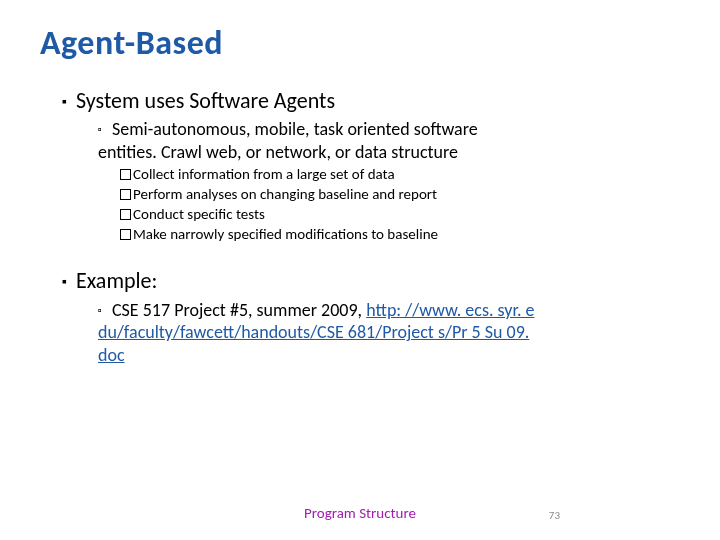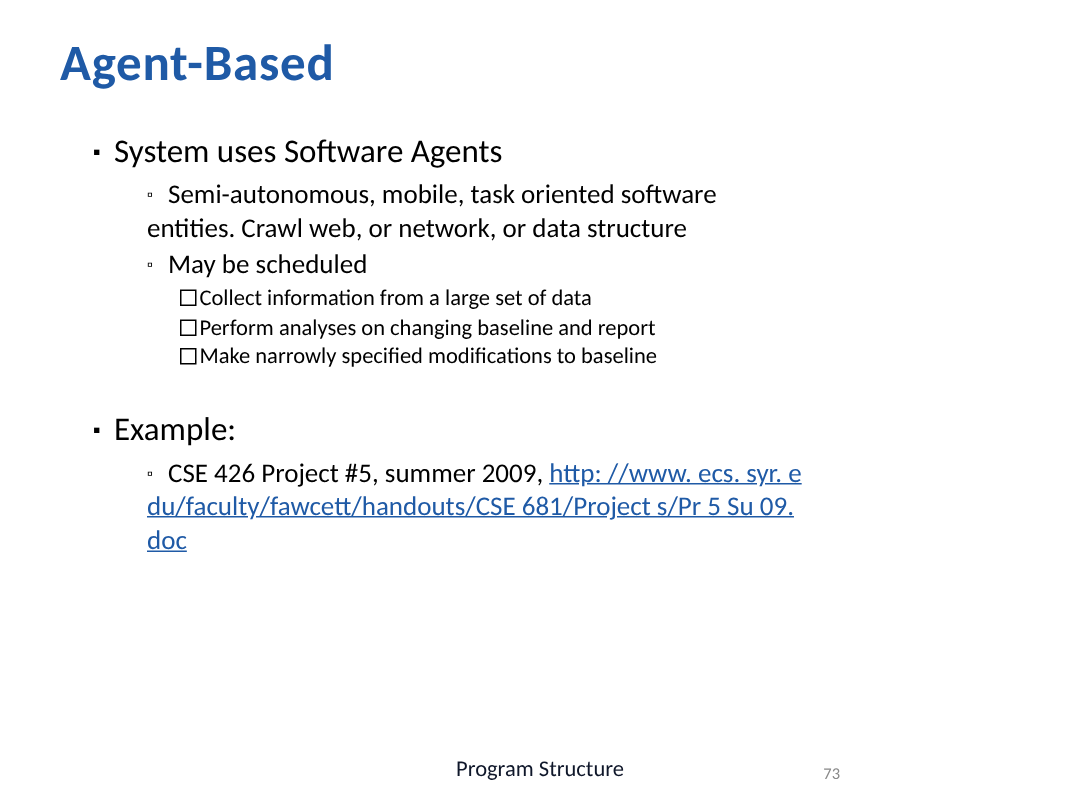--- a/index.html
+++ b/index.html
@@ -72,21 +72,21 @@
     text-decoration: underline;
     word-break: break-all;
   }
   .footer {
     position: absolute;
     bottom: 18px;
     left: 0;
     width: 720px;
     text-align: center;
     font-size: 15px;
-    color: #0f172a;
+    color: #a21caf;
   }
   .pagenum {
     position: absolute;
     bottom: 18px;
     right: 16px;
     font-size: 11px;
     color: #8a8a8a;
   }
   .block { margin-bottom: 6px; margin-top: 25px; }
 </style>
@@ -98,39 +98,39 @@
   <div class="title">Agent-Based</div>
 
   <div class="block">
     <div class="lvl1">
       <span class="bullet">▪</span><span>System uses Software Agents</span>
     </div>
 
     <div class="lvl2">
       <span class="bullet">▫</span><span class="text">Semi-autonomous, mobile, task oriented software entities.  Crawl web, or network, or data structure</span>
     </div>
-    <div class="lvl2">
-      <span class="bullet">▫</span><span class="text">May be scheduled</span>
-    </div>
 
     <div class="lvl3">
       <span class="box"></span><span>Collect information from a large set of data</span>
     </div>
     <div class="lvl3">
       <span class="box"></span><span>Perform analyses on changing baseline and report</span>
+    </div>
+    <div class="lvl3">
+      <span class="box"></span><span>Conduct specific tests</span>
     </div>
     <div class="lvl3">
       <span class="box"></span><span>Make narrowly specified modifications to baseline</span>
     </div>
   </div>
 
   <div class="block">
     <div class="lvl1">
       <span class="bullet">▪</span><span>Example:</span>
     </div>
     <div class="lvl2">
-      <span class="bullet">▫</span><span class="text"><span>CSE 426 Project #5, summer 2009, </span><span class="link">http: //www. ecs. syr. edu/faculty/fawcett/handouts/CSE 681/Project s/Pr 5 Su 09. doc</span></span>
+      <span class="bullet">▫</span><span class="text"><span>CSE 517 Project #5, summer 2009, </span><span class="link">http: //www. ecs. syr. edu/faculty/fawcett/handouts/CSE 681/Project s/Pr 5 Su 09. doc</span></span>
     </div>
   </div>
 
   <div class="footer">Program Structure</div>
   <div class="pagenum">73</div>
 </div>
 
 </body></html>

